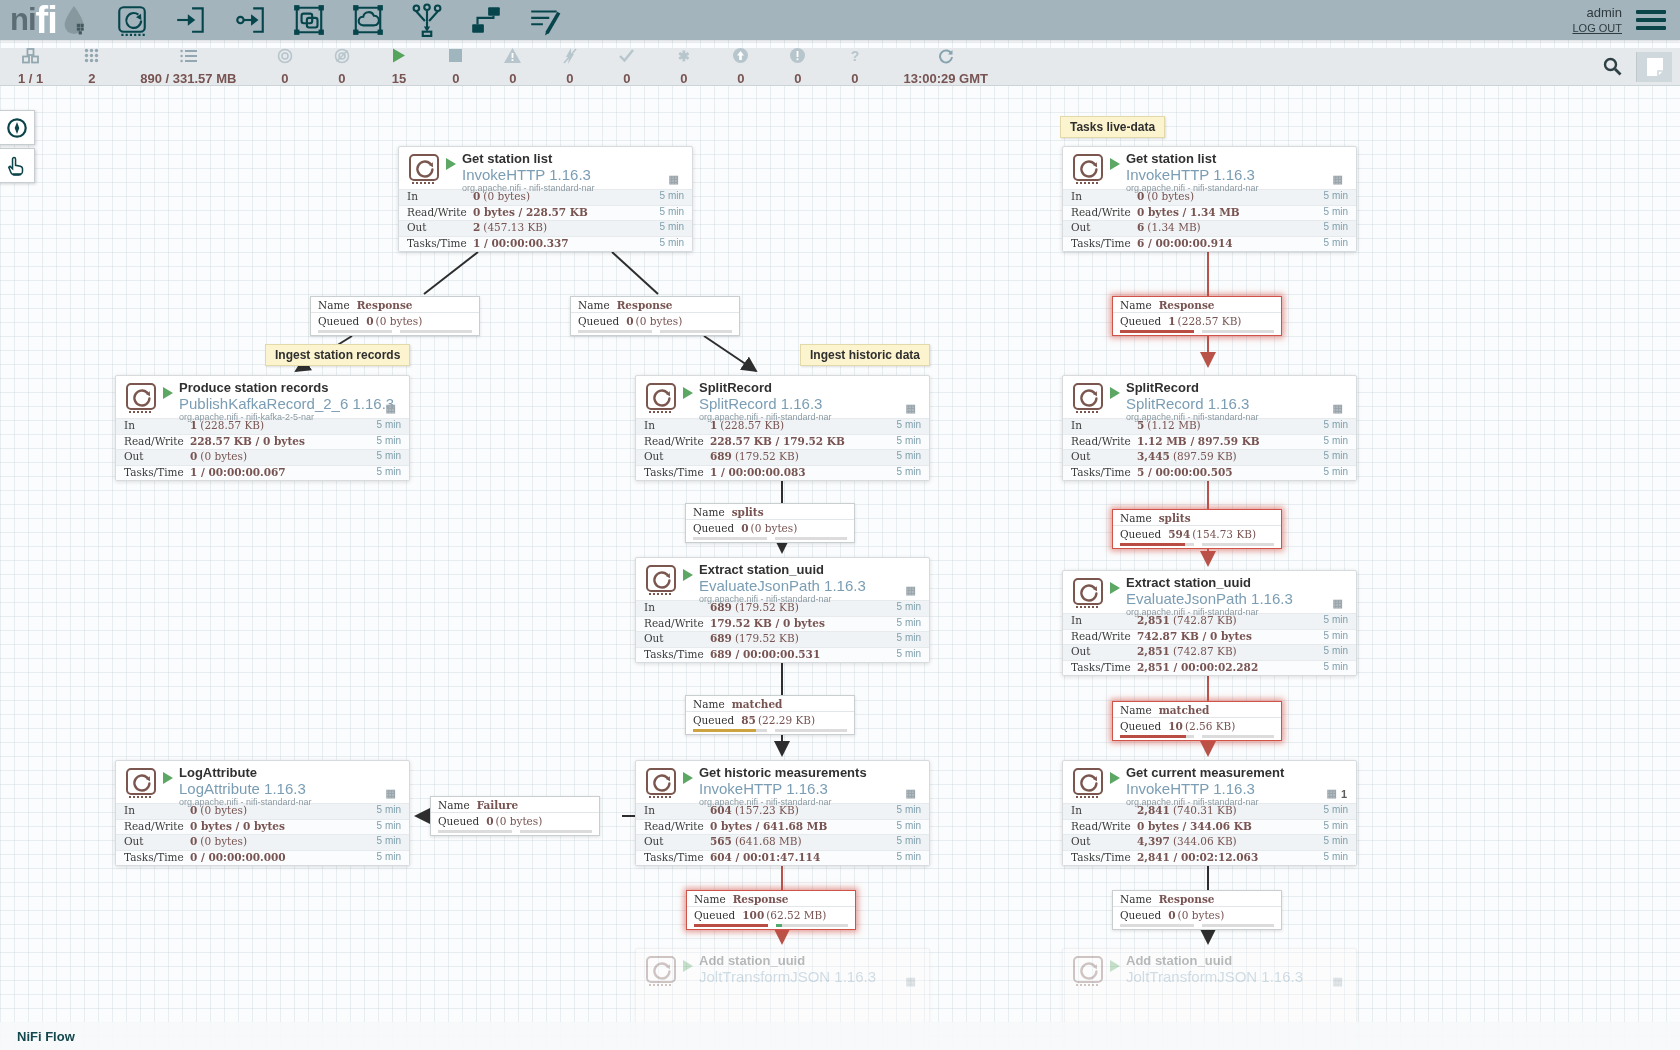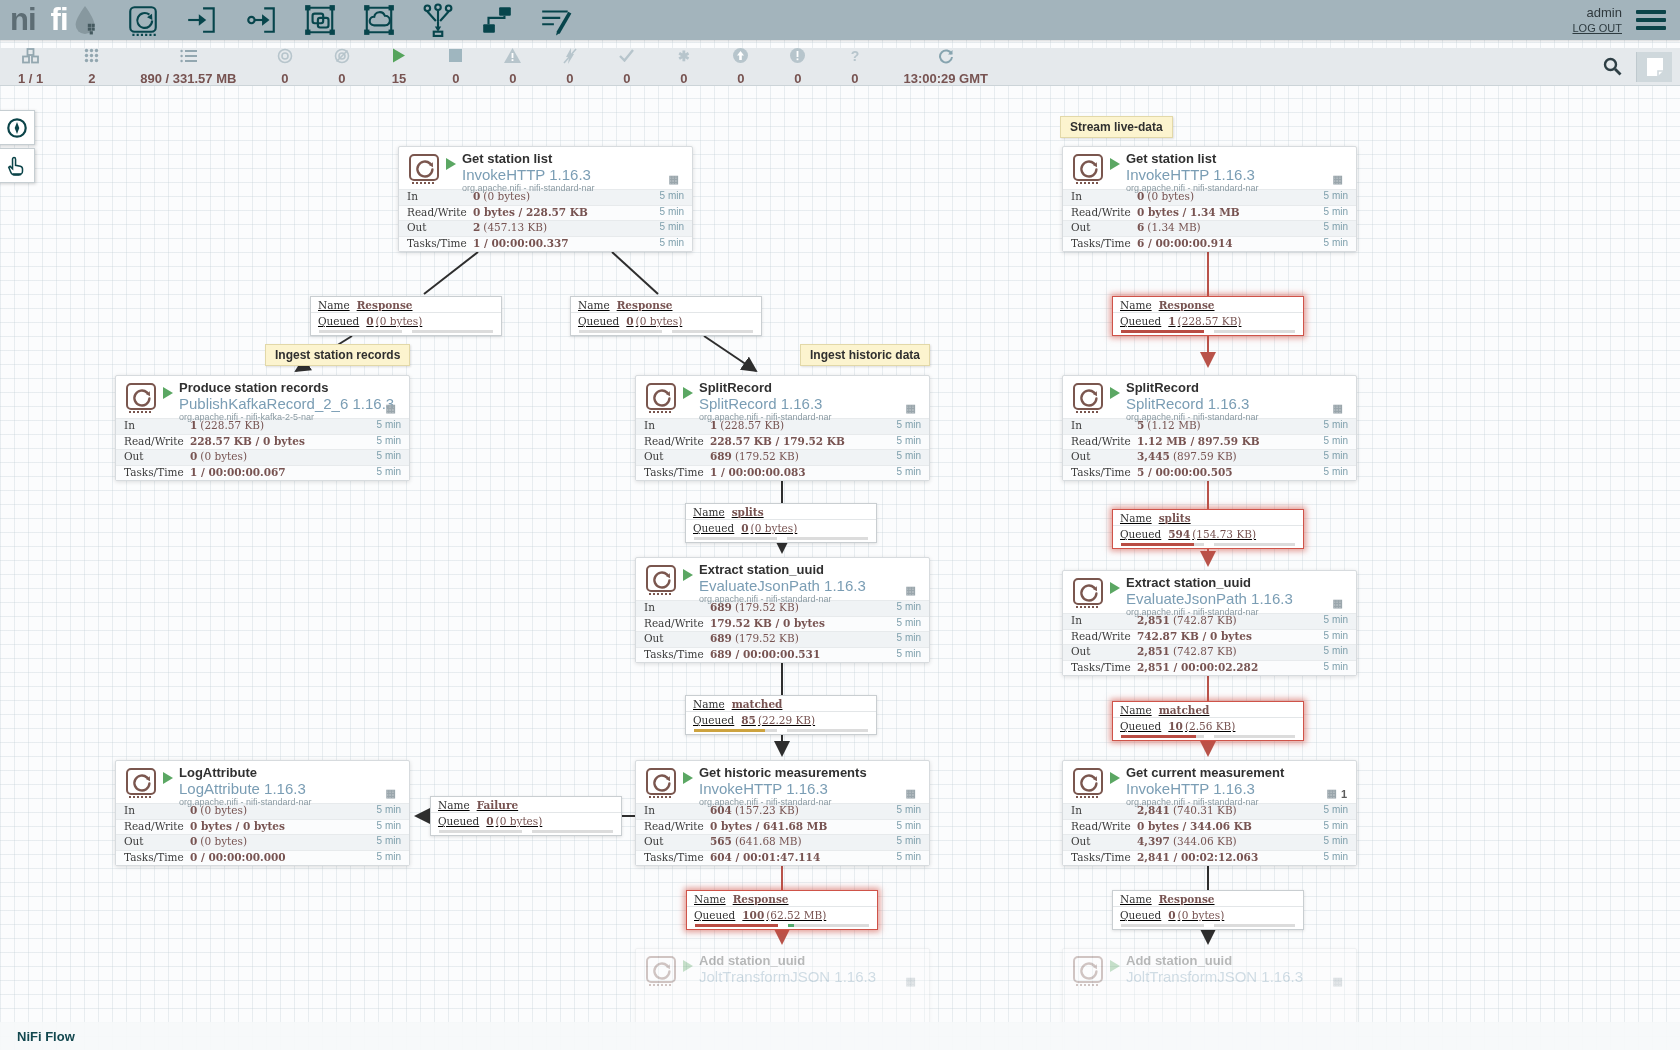--- a/index.html
+++ b/index.html
@@ -15,21 +15,21 @@
     position:relative;
   }
   
   .app-header{
     position:absolute; top:0; left:0; width:100%; height:40px;
     background:#a3b4bc; z-index:50; display:flex; align-items:center;
     box-shadow:0 1px 2px rgba(0,0,0,.15);
   }
   .logo{ display:flex; align-items:center; padding:0 14px 0 10px; height:100%; }
   .logo .ni{ font-size:31px; font-weight:bold; color:#5d6d74; letter-spacing:-1px;}
-  .logo .fi{ font-size:31px; font-weight:bold; color:#ffffff; letter-spacing:-1px;margin-left:15px;}
+  .logo .fi{ font-size:38px; font-weight:bold; color:#ffffff; letter-spacing:-1px;}
   .logo svg{ margin-left:2px; }
   .toolbar{ display:flex; align-items:center; gap:25px; margin-left:12px; }
   .tool-btn{ width:34px; height:34px; display:flex; align-items:center; justify-content:center; cursor:grab; }
   .tool-btn svg{ stroke:#07454c; fill:none; stroke-width:2; }
   .header-right{ margin-left:auto; display:flex; align-items:center; gap:14px; padding-right:14px; }
   .user-block{ text-align:right; line-height:1.35; }
   .username{ font-size:13px; color:#30393d; }
   .logout{ font-size:11px; color:#2e3b40; text-decoration:underline; cursor:pointer; }
   .hamburger{ width:30px; display:flex; flex-direction:column; gap:4px; cursor:pointer; }
   .hamburger span{ height:4px; background:#0b4449; border-radius:1px; }
@@ -75,22 +75,22 @@
   }
   .stat-row:nth-child(odd){ background:#f0f3f5; }
   .stat-row:nth-child(even){ background:#fbfcfd; }
   .stat-label{ width:66px; color:#3c3c3c; }
   .stat-value{ flex:1; color:#775351; white-space:nowrap; }
   .stat-value b{ font-weight:bold; }
   .stat-rest{ font-weight:normal; margin-left:3px; }
   .stat-window{ color:#7fa0ad; font-size:10px; font-family:"Liberation Sans",sans-serif; }
   
   .queue{
-    position:absolute; width:192px; background:#fff; border:1px solid #c9ced1;
-    box-shadow:0 1px 3px rgba(0,0,0,.12); z-index:12; font-family:"DejaVu Serif", serif; cursor:pointer;text-decoration:underline;
+    position:absolute; width:170px; background:#fff; border:1px solid #c9ced1;
+    box-shadow:0 1px 3px rgba(0,0,0,.12); z-index:12; font-family:"DejaVu Serif", serif; cursor:pointer;
   }
   .queue.alert{ border:1px solid #cf5349; box-shadow:0 0 6px 2px rgba(207,73,60,.55); }
   .q-row{ height:16px; display:flex; align-items:center; padding:0 7px; font-size:10.5px; gap:7px; }
   .q-name-row{ border-bottom:1px solid #e3e6e8; }
   .q-key{ color:#333; }
   .q-val{ color:#775351; font-weight:bold; white-space:nowrap;}
   .q-size{ font-weight:normal; margin-left:2px;}
   .q-bars{ height:6px; position:relative; }
   .bar{ position:absolute; top:1px; height:3px; background:#dcdcdc; overflow:hidden;}
   .bar1{ left:4%; width:44%; }
@@ -417,21 +417,21 @@
     </svg>
 </div>
 <div class="canvas-btn" style="top:148px">
   <svg width="22" height="22" viewBox="0 0 32 32">
       <path d="M13 29 c-3 0-5.5-2-6.5-5 l-2.5-6 2-1.5 3.5 3.5 V6 a2.2 2.2 0 0 1 4.4 0 v9 l7 1.5 c2 .5 3.1 2 3.1 4 v3 c0 3-2.5 5.5-5.5 5.5 z" fill="none" stroke="#0b4449" stroke-width="2.2"></path>
       <rect x="10" y="26.5" width="12" height="3" fill="#0b4449"></rect>
     </svg>
 </div>
 
 <div id="label-layer">
-    <div class="flow-label" style="left: 1060px; top: 116px;">Stream live-data</div>
+    <div class="flow-label" style="left: 1060px; top: 116px;">Tasks live-data</div>
     <div class="flow-label" style="left: 265px; top: 344px;">Ingest station records</div>
     <div class="flow-label" style="left: 800px; top: 344px;">Ingest historic data</div>
   </div>
 <div id="queue-layer">
     <div class="queue" style="left: 310px; top: 296px;">
     <div class="q-row q-name-row">
       <span class="q-key">Name</span>
       <span class="q-val q-name">Response</span>
     </div>
     <div class="q-row">

